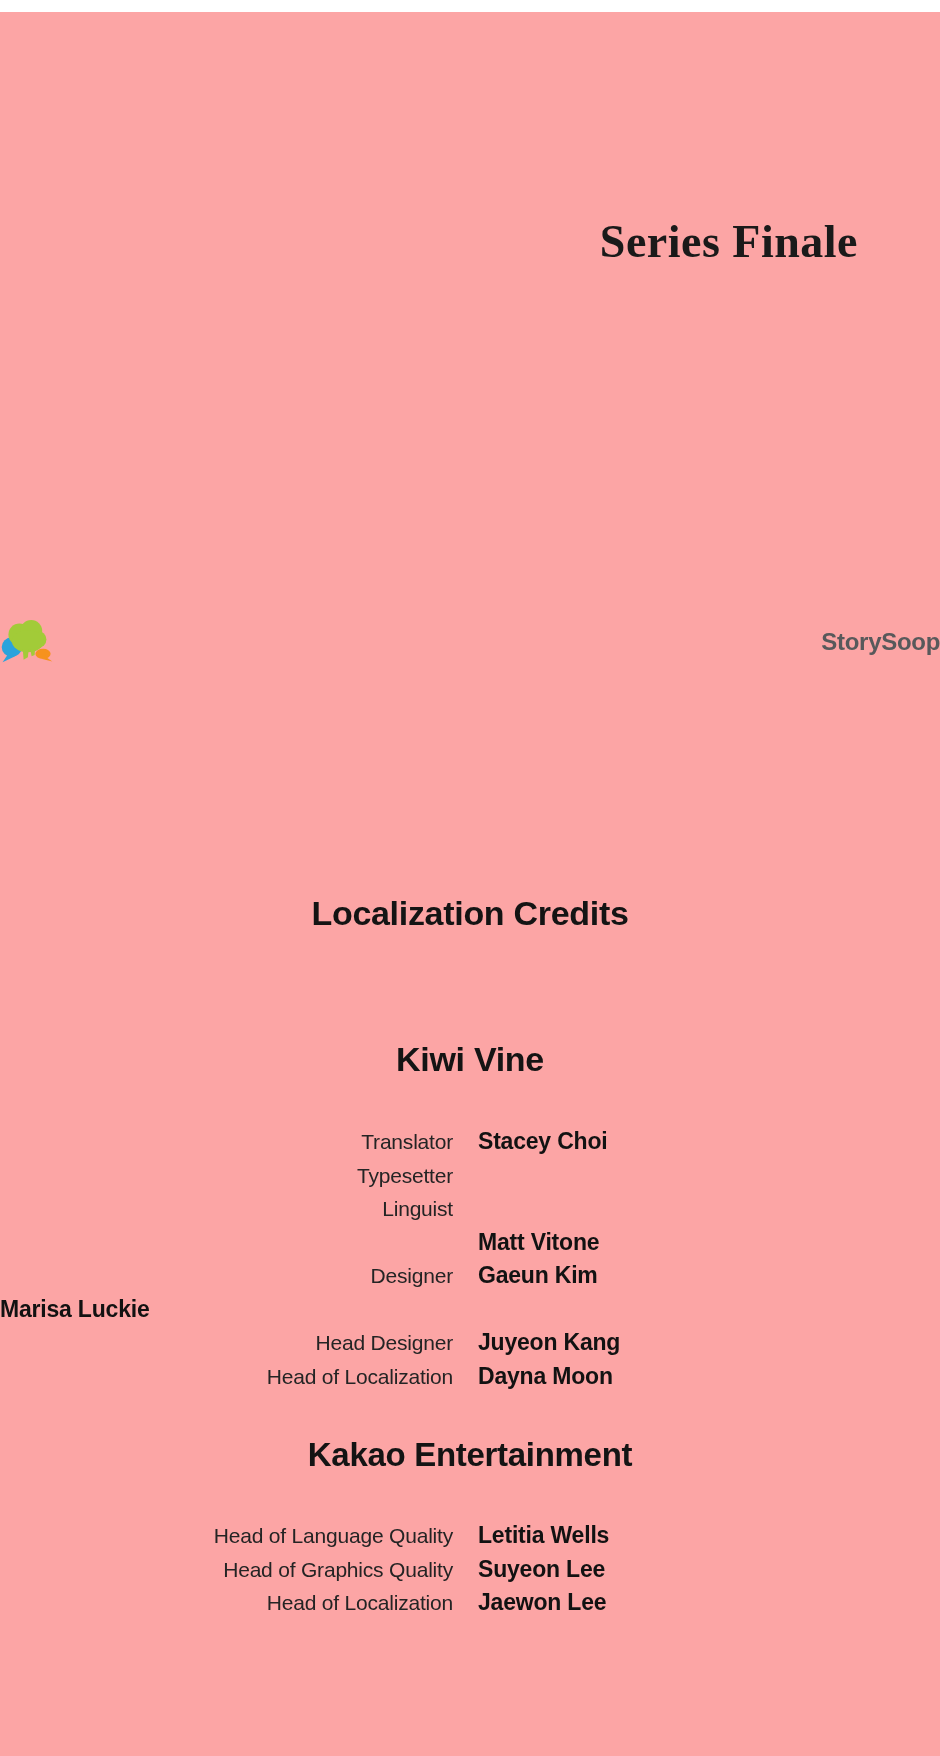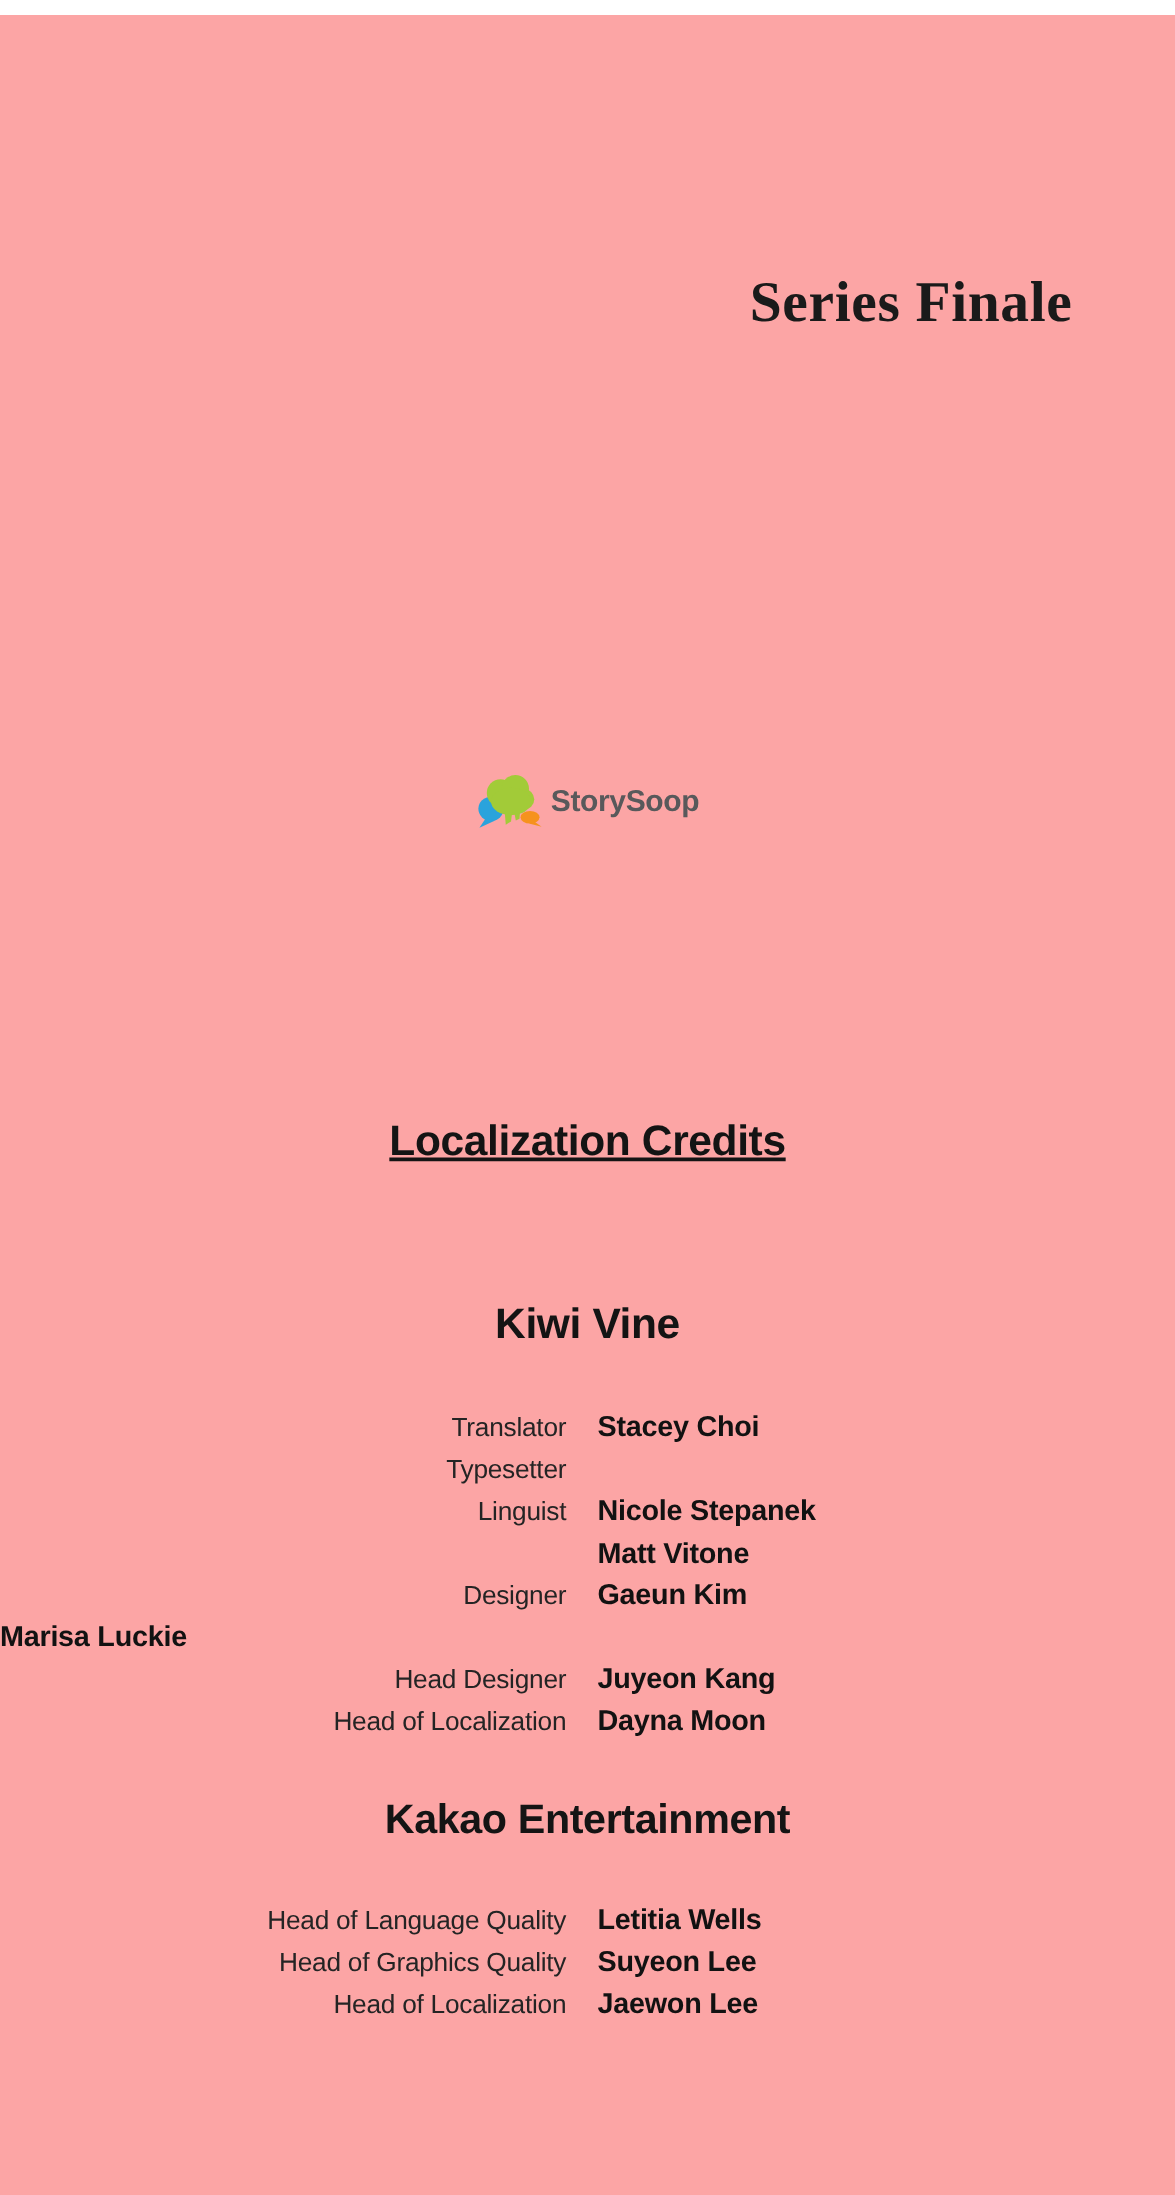--- a/index.html
+++ b/index.html
@@ -33,21 +33,21 @@
   }
 
   
   .logo {
     position: absolute;
     top: 606px;
     left: 0;
     width: 100%;
     height: 48px;
     display: flex;
-    justify-content: center;
+    justify-content: space-between;
     align-items: center;
     gap: 6px;
   }
   .logo-icon { display: block; }
   .logo-text {
     font-size: 24px;
     font-weight: 700;
     color: #58595B;
     letter-spacing: -0.3px;
     white-space: nowrap;
@@ -57,21 +57,21 @@
   .h-center {
     position: absolute;
     left: 0;
     width: 100%;
     margin: 0;
     text-align: center;
     font-weight: 700;
     color: #141414;
     white-space: nowrap;
   }
-  .loc-credits { top: 881px;  font-size: 34px;   line-height: 41px; letter-spacing: -0.3px; text-decoration: underline; }
+  .loc-credits { top: 881px;  font-size: 34px;   line-height: 41px; letter-spacing: -0.3px; }
   .kiwi-title  { top: 1027px; font-size: 34px;   line-height: 41px; letter-spacing: -0.3px; }
   .kakao-title { top: 1423px; font-size: 33px;   line-height: 40px; letter-spacing: -0.3px; }
 
   
   .credits {
     position: absolute;
     left: 0;
     width: 100%;
   }
   .credits-kiwi  { top: 1113px; }
@@ -134,21 +134,20 @@
   <div class="credits credits-kiwi">
     <div class="credit-row">
       <span class="credit-role">Translator</span>
       <span class="credit-name">Stacey Choi</span>
     </div>
     <div class="credit-row">
       <span class="credit-role">Typesetter</span>
     </div>
     <div class="credit-row">
       <span class="credit-role">Linguist</span>
-      <span class="credit-name">Nicole Stepanek</span>
     </div>
     <div class="credit-row">
       <span class="credit-role"></span>
       <span class="credit-name">Matt Vitone</span>
     </div>
     <div class="credit-row">
       <span class="credit-role">Designer</span>
       <span class="credit-name">Gaeun Kim</span>
     </div>
     <div class="credit-row">

